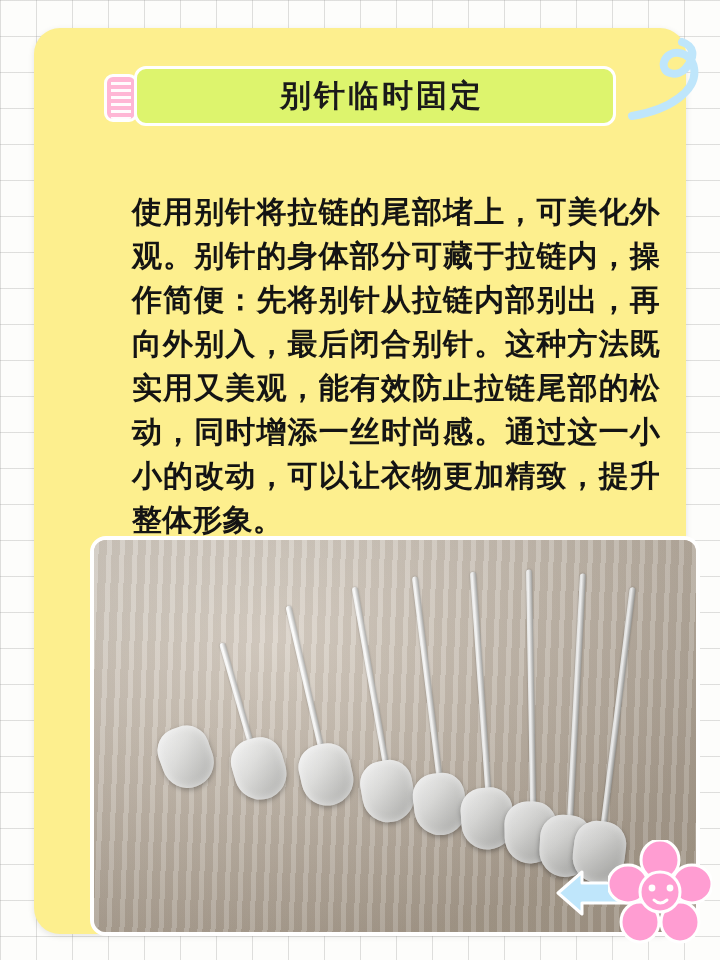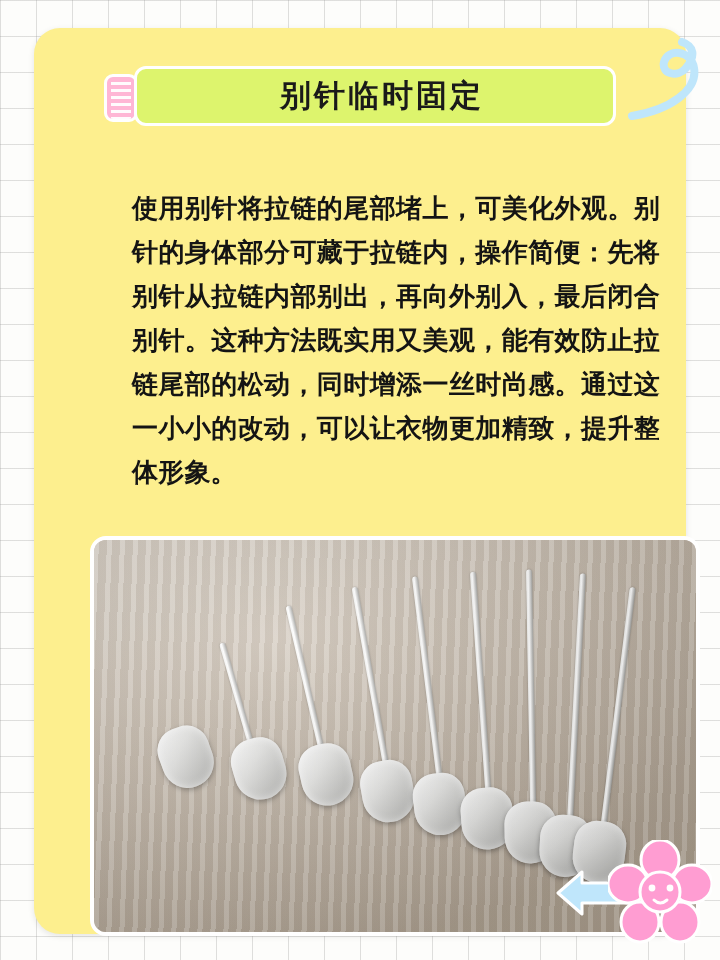--- a/index.html
+++ b/index.html
@@ -90,21 +90,21 @@
     opacity: 0.95;
   }
 
   
   .body-text {
     position: absolute;
     left: 98px;
     top: 132px;
     width: 528px;
     font-family: "DejaVu Sans", sans-serif;
-    font-size: 26px;
+    font-size: 30px;
     font-weight: bold;
     line-height: 44px;
     color: #141414;
     text-align: justify;
     letter-spacing: 0.2px;
   }
 
   
   .photo-frame {
     position: absolute;

